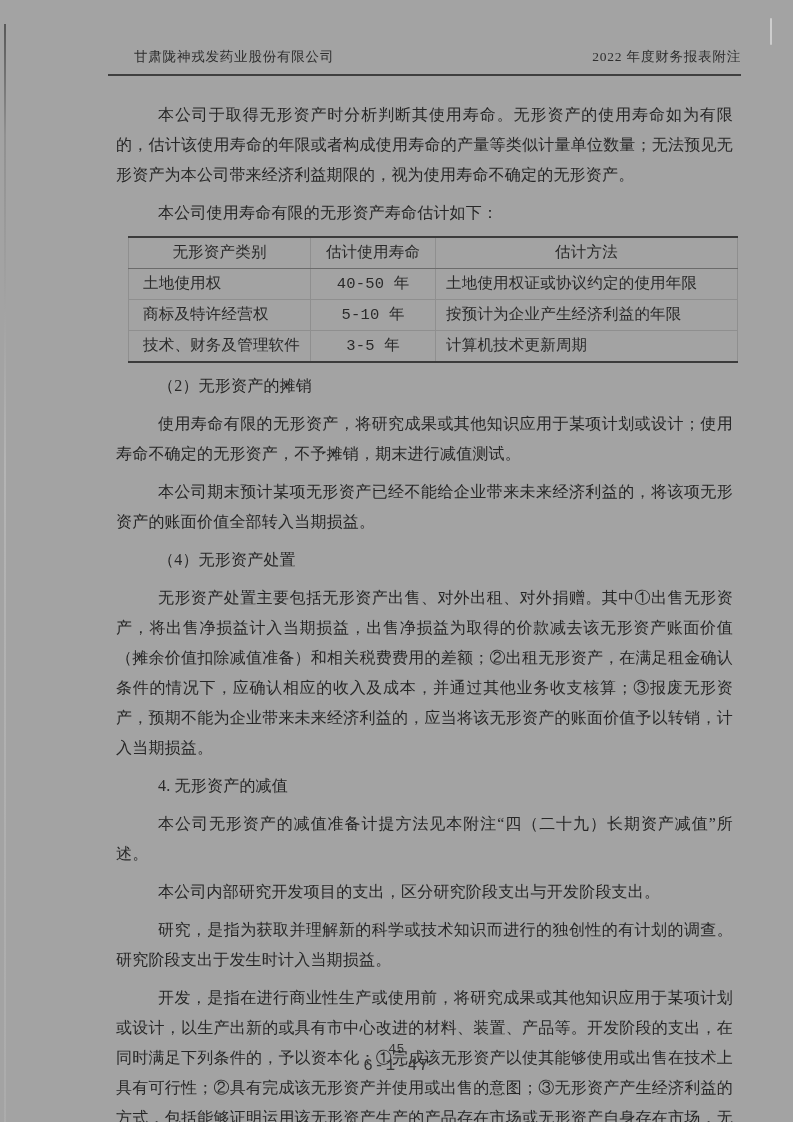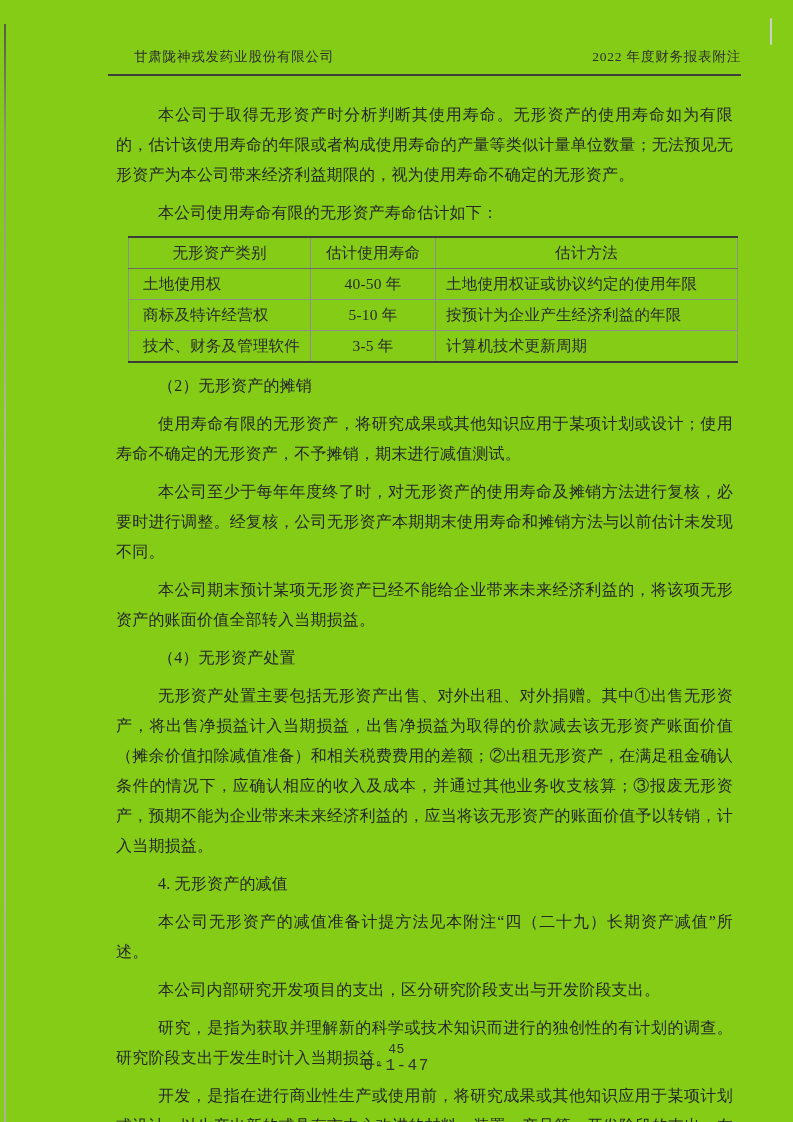--- a/index.html
+++ b/index.html
@@ -1,20 +1,20 @@
 <!DOCTYPE html>
 <html><head>
 <meta charset="utf-8">
 <style>
   html,body { margin:0; padding:0; background:#e8e8e6; }
   .page {
     position:relative;
     width:793px; height:1122px;
     margin:0 auto;
-    background:#84cc16;
+    background:#a3a3a3;
     overflow:hidden;
     font-family:"Liberation Serif","DejaVu Serif",serif;
     color:#262626;
   }
   
   .scan-line-left {
     position:absolute; left:4px; top:24px; bottom:0; width:2px;
     background:linear-gradient(to bottom,#4b4b4b 0%,#8c8c8c 10%,#b7b7b7 40%,#adadad 100%);
     opacity:.85;
   }
@@ -38,21 +38,21 @@
     letter-spacing:.2px; color:#272727;
   }
   .body-text p { margin:8px; text-indent:42px; }
   .body-text p.bold { font-weight:bold; letter-spacing:.5px; }
   
   table.life-table {
     width:609px; margin:5px 0 4px 20px;
     border-collapse:collapse; table-layout:fixed;
     font-size:15.5px; color:#2a2a2a;
     border-top:2.5px solid #3b3b3b; border-bottom:2.5px solid #3b3b3b;
-    border-left:1px solid #a5a5a5; border-right:1px solid #a5a5a5;
+    border-left:1px solid #a5a5a5; border-right:1px solid #a5a5a5;font-family:Liberation Mono, monospace;
   }
   table.life-table th, table.life-table td {
     border:1px solid #8f8f8f; font-weight:normal;
     height:29px; padding:0 6px; overflow:hidden; white-space:nowrap;
   }
   table.life-table th { border-bottom:1.5px solid #6b6b6b; text-align:center; }
   table.life-table col.c1 { width:182px; }
   table.life-table col.c2 { width:125px; }
   table.life-table col.c3 { width:302px; }
   table.life-table td.c1 { text-align:left; padding-left:14px; }
@@ -119,21 +119,20 @@
           </tr>
         </tbody>
     </table>
 
     <div>
 
         <p>（2）无形资产的摊销</p>
 
         <p>使用寿命有限的无形资产，将研究成果或其他知识应用于某项计划或设计；使用寿命不确定的无形资产，不予摊销，期末进行减值测试。</p>
 
-        <p>本公司至少于每年年度终了时，对无形资产的使用寿命及摊销方法进行复核，必要时进行调整。经复核，公司无形资产本期期末使用寿命和摊销方法与以前估计未发现不同。</p>
 
         <p>本公司期末预计某项无形资产已经不能给企业带来未来经济利益的，将该项无形资产的账面价值全部转入当期损益。</p>
 
         <p>（4）无形资产处置</p>
 
         <p>无形资产处置主要包括无形资产出售、对外出租、对外捐赠。其中①出售无形资产，将出售净损益计入当期损益，出售净损益为取得的价款减去该无形资产账面价值（摊余价值扣除减值准备）和相关税费费用的差额；②出租无形资产，在满足租金确认条件的情况下，应确认相应的收入及成本，并通过其他业务收支核算；③报废无形资产，预期不能为企业带来未来经济利益的，应当将该无形资产的账面价值予以转销，计入当期损益。</p>
 
         <p>4. 无形资产的减值</p>
 
         <p>本公司无形资产的减值准备计提方法见本附注“四（二十九）长期资产减值”所述。</p>

